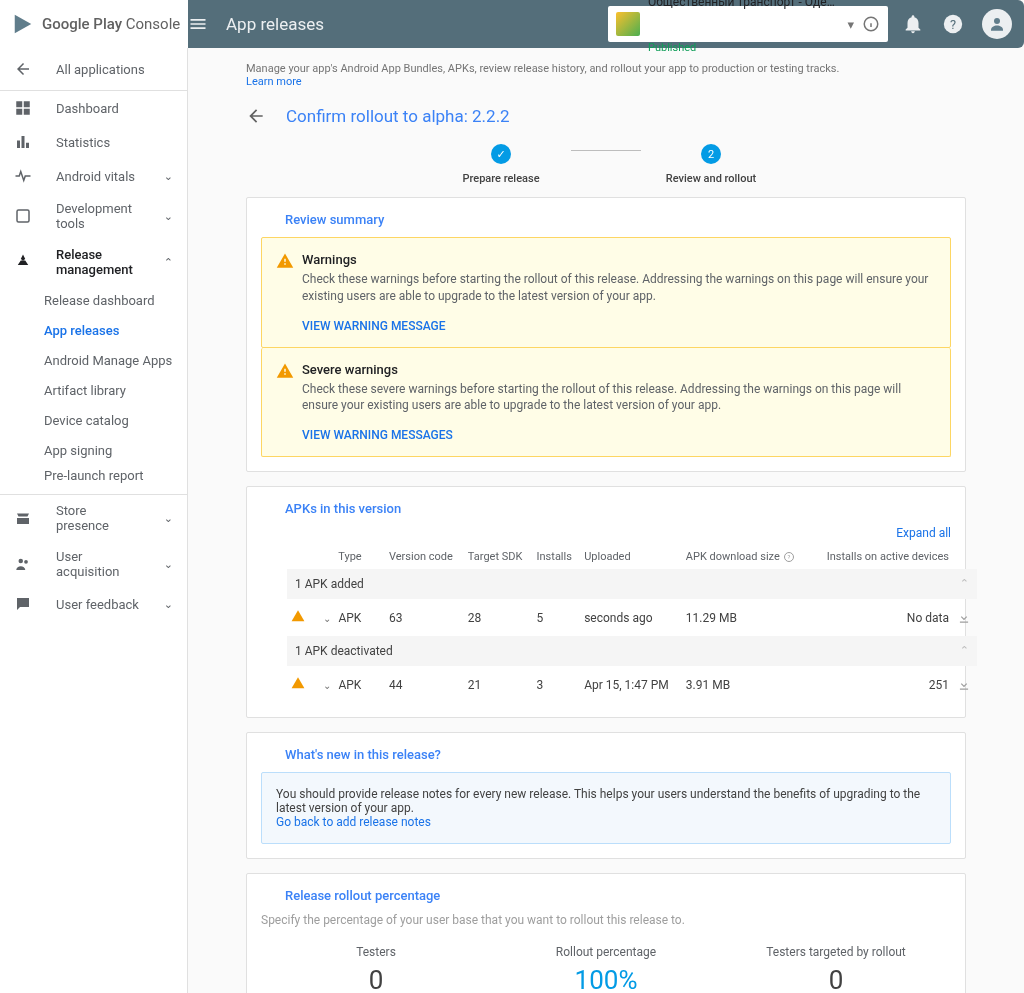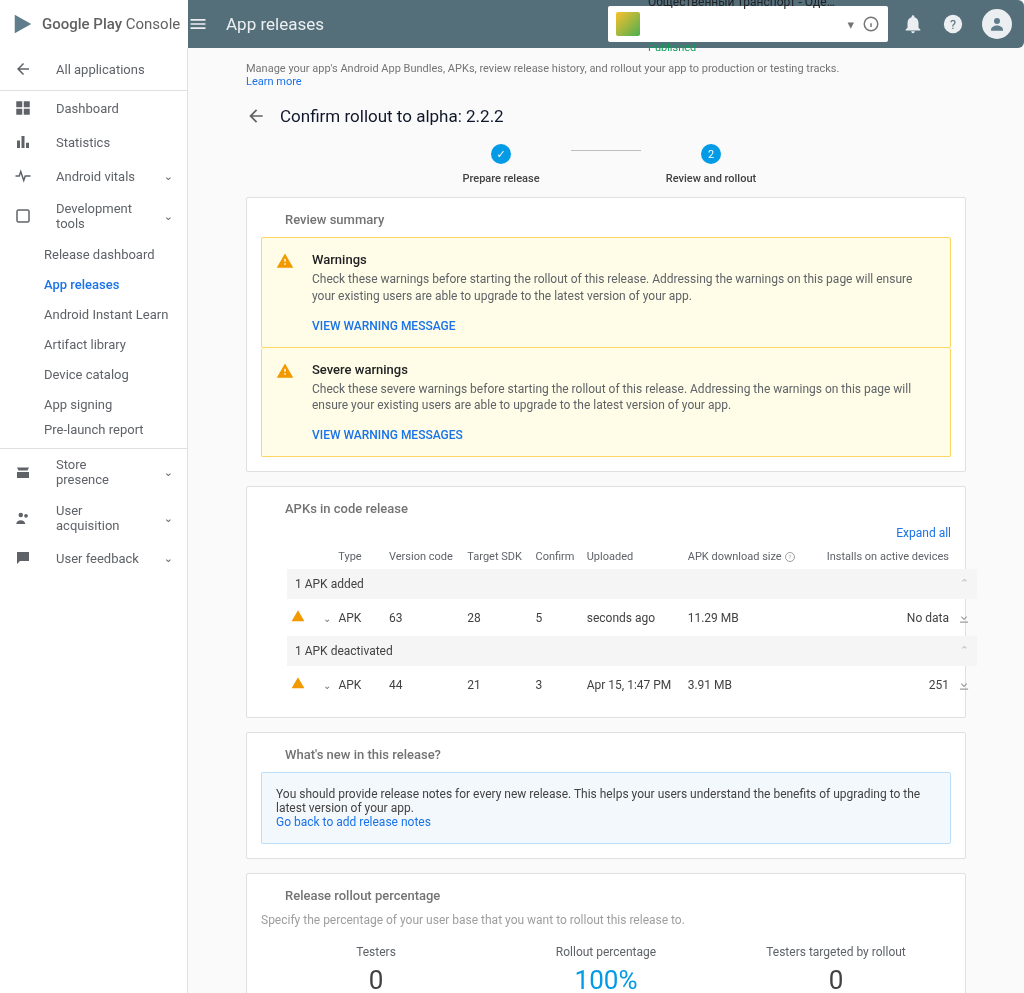--- a/index.html
+++ b/index.html
@@ -27,29 +27,29 @@
 .sidebar-icon { width: 18px; height: 18px; flex-shrink: 0; color: #5f6368; }
 .sidebar-sub { padding-left: 44px; font-size: 13px; color: #5f6368; cursor: pointer; min-height: 30px; display: flex; align-items: center; }
 .sidebar-sub.active { color: #1a73e8; font-weight: 500; }
 .chevron { margin-left: auto; color: #5f6368; font-size: 11px; }
 .main { flex: 1; padding: 10px 0 20px 0; }
 .content { max-width: 720px; margin: 0 auto; }
 .intro { font-size: 11px; color: #757575; padding: 4px 0; }
 .intro a { color: #1a73e8; text-decoration: none; }
 .page-head { display: flex; align-items: center; gap: 14px; padding: 14px 0 18px 0; }
 .back-arrow { width: 20px; height: 20px; color: #616161; cursor: pointer; }
-.page-title { font-size: 17px; color: #0f172a; }
+.page-title { font-size: 17px; color: #3b82f6; margin-left: 6px; }
 .stepper { display: flex; align-items: center; justify-content: center; gap: 0; padding-bottom: 12px; }
 .step { display: flex; flex-direction: column; align-items: center; width: 140px; }
 .step-circle { width: 20px; height: 20px; border-radius: 50%; background: #039be5; color: #fff; display: flex; align-items: center; justify-content: center; font-size: 11px; }
 .step-line { height: 1px; width: 70px; background: #bdbdbd; margin-top: -28px; }
 .step-label { font-size: 11px; color: #424242; margin-top: 8px; font-weight: 500; }
 .card { background: #fff; border: 1px solid #e0e0e0; border-radius: 2px; padding: 14px 14px; margin-bottom: 14px; }
-.card h3 { font-size: 13px; font-weight: 500; color: #737373; margin-bottom: 10px; padding-left: 24px; }
-.warn-box { border: 1px solid #fdd663; background: #fffde7; border-radius: 2px; padding: 14px; display: flex; gap: 18px; }
+.card h3 { font-size: 13px; font-weight: 500; color: #3b82f6; margin-bottom: 10px; padding-left: 24px; }
+.warn-box { border: 1px solid #fdd663; background: #fffde7; border-radius: 2px; padding: 14px; display: flex; gap: 8px; }
 .warn-box + .warn-box { border-top: none; }
 .warn-icon { color: #f29900; width: 18px; height: 18px; flex-shrink: 0; }
 .warn-body h4 { font-size: 13px; font-weight: 500; margin-bottom: 4px; }
 .warn-body p { font-size: 12px; color: #5f6368; line-height: 1.4; }
 .warn-link { display: inline-block; margin-top: 14px; font-size: 12px; font-weight: 500; color: #1a73e8; cursor: pointer; }
 .expand-all { text-align: right; font-size: 12px; color: #1a73e8; cursor: pointer; margin-bottom: 4px; }
 table.apk { width: 100%; border-collapse: collapse; font-size: 12px; margin-left: 26px; }
 table.apk th { font-weight: 400; color: #5f6368; padding: 6px 4px; text-align: left; font-size: 11px; }
 table.apk th.center { text-align: center; }
 table.apk th.right { text-align: right; }
@@ -147,23 +147,30 @@
       <span>Android vitals</span>
       <span class="chevron">⌄</span>
     </div>
     <div class="sidebar-item">
       <svg class="sidebar-icon" viewBox="0 0 24 24" fill="none" stroke="#5f6368" stroke-width="2">
           <rect x="4" y="4" width="16" height="16" rx="2"></rect>
         </svg>
       <span>Development tools</span>
       <span class="chevron">⌄</span>
     </div>
+    <div class="sidebar-item bold">
+      <svg class="sidebar-icon" viewBox="0 0 24 24" fill="#202124">
+          <path d="M12 2l3 6-3 2-3-2z M9 10l-4 6h14l-4-6z"></path>
+        </svg>
+      <span>Release management</span>
+      <span class="chevron">⌃</span>
+    </div>
     <div class="sidebar-sub">Release dashboard</div>
     <div class="sidebar-sub active">App releases</div>
-    <div class="sidebar-sub">Android Instant Learn</div>
+    <div class="sidebar-sub">Android Manage Apps</div>
     <div class="sidebar-sub">Artifact library</div>
     <div class="sidebar-sub">Device catalog</div>
     <div class="sidebar-sub">App signing</div>
     <div class="sidebar-sub" style="border-bottom:1px solid #e0e0e0;padding-bottom:8px;">Pre-launch report</div>
     <div class="sidebar-item">
       <svg class="sidebar-icon" viewBox="0 0 24 24" fill="#5f6368">
           <path d="M4 6h16l-2 4H6z M4 12h16v8H4z"></path>
         </svg>
       <span>Store presence</span>
       <span class="chevron">⌄</span>
@@ -230,30 +237,30 @@
             </svg>
           <div class="warn-body">
             <h4>Severe warnings</h4>
             <p>Check these severe warnings before starting the rollout of this release. Addressing the warnings on this page will ensure your existing users are able to upgrade to the latest version of your app.</p>
             <span class="warn-link">VIEW WARNING MESSAGES</span>
           </div>
         </div>
       </div>
 
       <div class="card">
-        <h3>APKs in code release</h3>
+        <h3>APKs in this version</h3>
         <div class="expand-all">Expand all</div>
         <table class="apk">
           <thead>
             <tr>
               <th style="width:28px"></th>
               <th style="width:70px" class="center">Type</th>
               <th>Version code</th>
               <th>Target SDK</th>
-              <th>Confirm</th>
+              <th>Installs</th>
               <th>Uploaded</th>
               <th><span>APK download size</span> <svg class="help-circle" viewBox="0 0 24 24" fill="none" stroke="#9e9e9e" stroke-width="2">
                     <circle cx="12" cy="12" r="9"></circle>
                     <text x="12" y="16" text-anchor="middle" font-size="12" fill="#9e9e9e" stroke="none">?</text>
                   </svg></th>
               <th class="right">Installs on active devices</th>
               <th style="width:24px"></th>
             </tr>
           </thead>
           <tbody>

